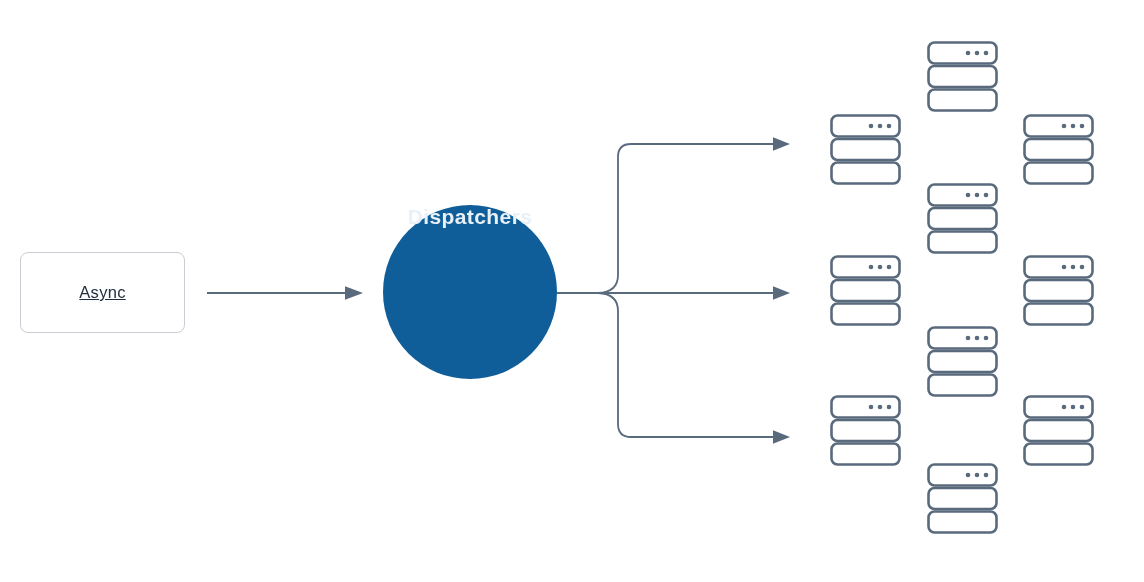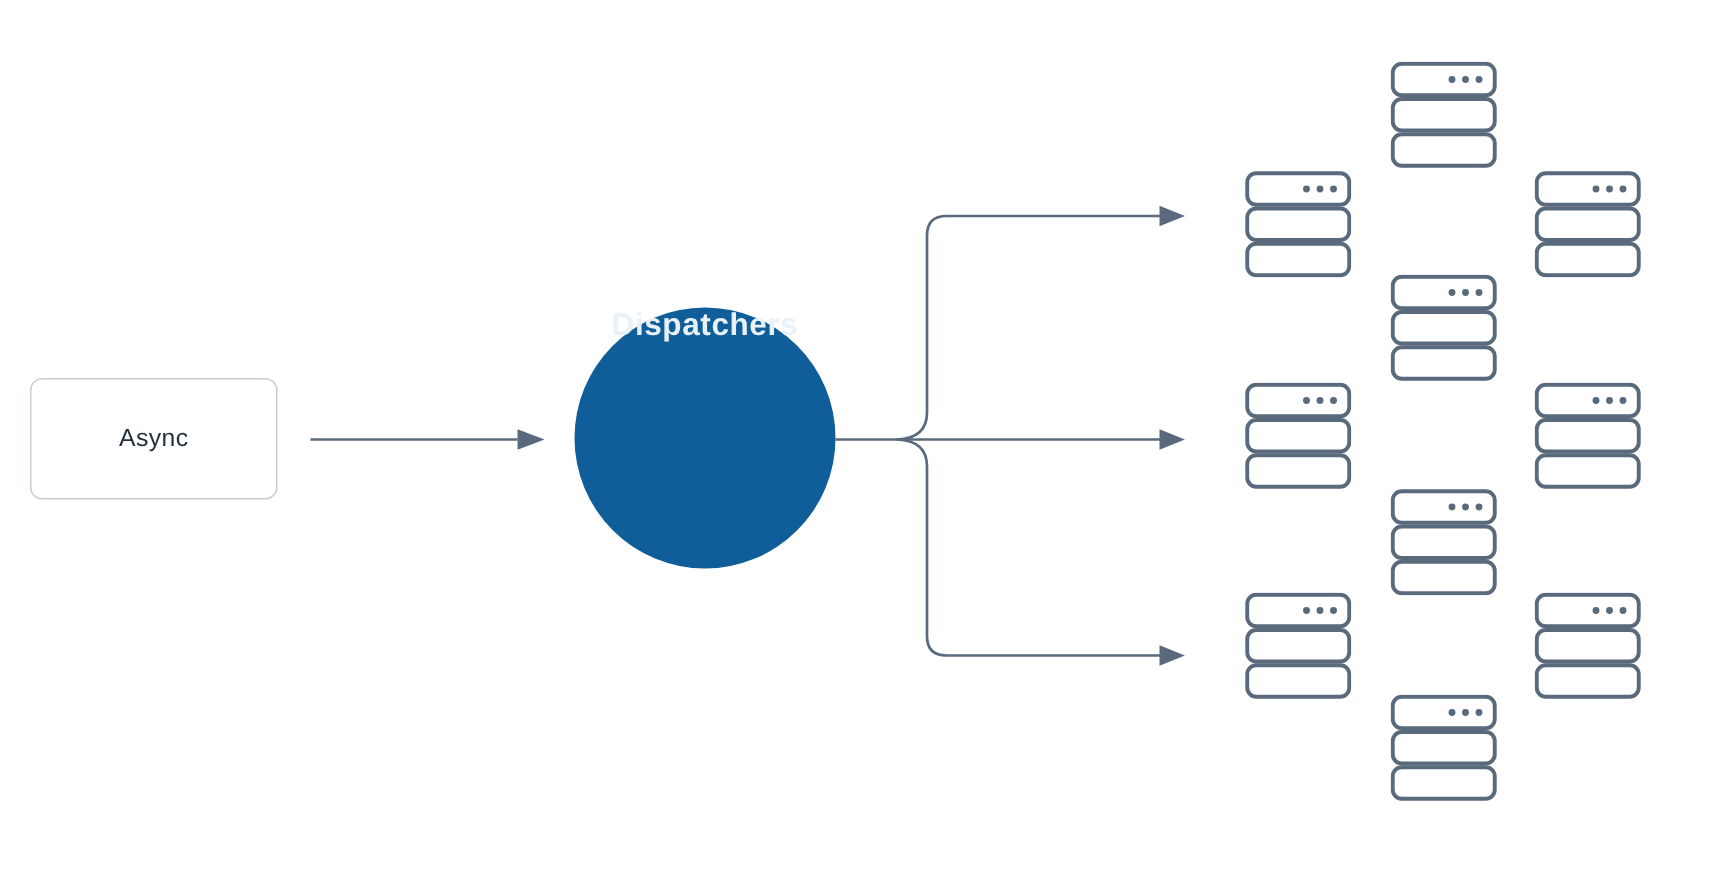--- a/index.html
+++ b/index.html
@@ -38,20 +38,21 @@
     box-sizing: border-box;
     border: 1px solid var(--box-border, #c9ced5);
     border-radius: 8px;
     background: #ffffff;
     display: flex;
     align-items: center;
     justify-content: center;
     color: var(--box-text, #223140);
     font-size: 16.5px;
     letter-spacing: 0.3px;
+    text-decoration: underline;
   }
   .circle {
     position: absolute;
     left: 383px; top: 205px;
     width: 174px; height: 174px;
     border-radius: 50%;
     background: var(--blue, #105e99);
     display: flex;
     align-items: flex-start;
     justify-content: center;

